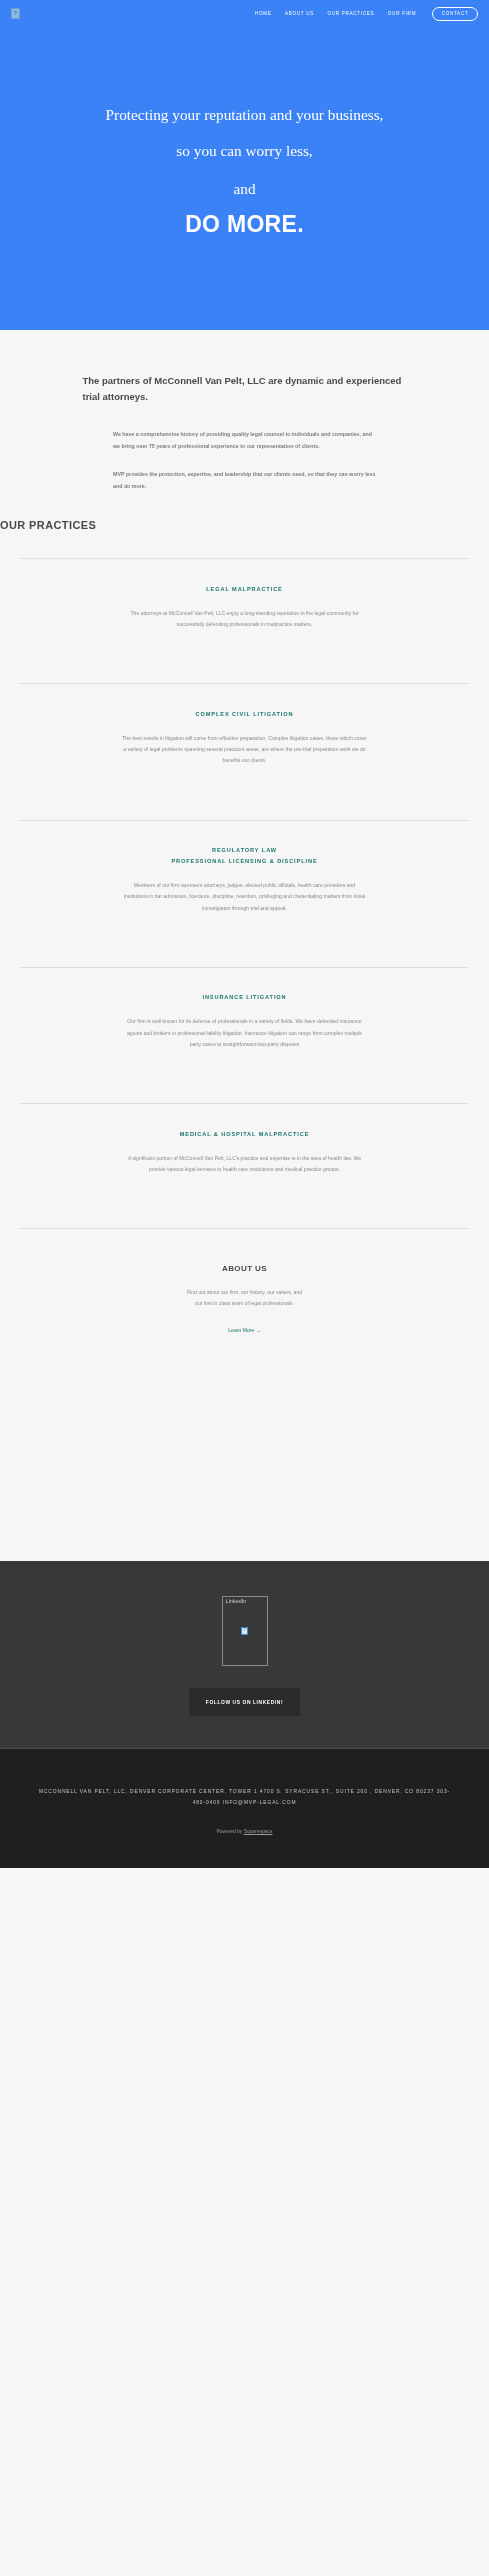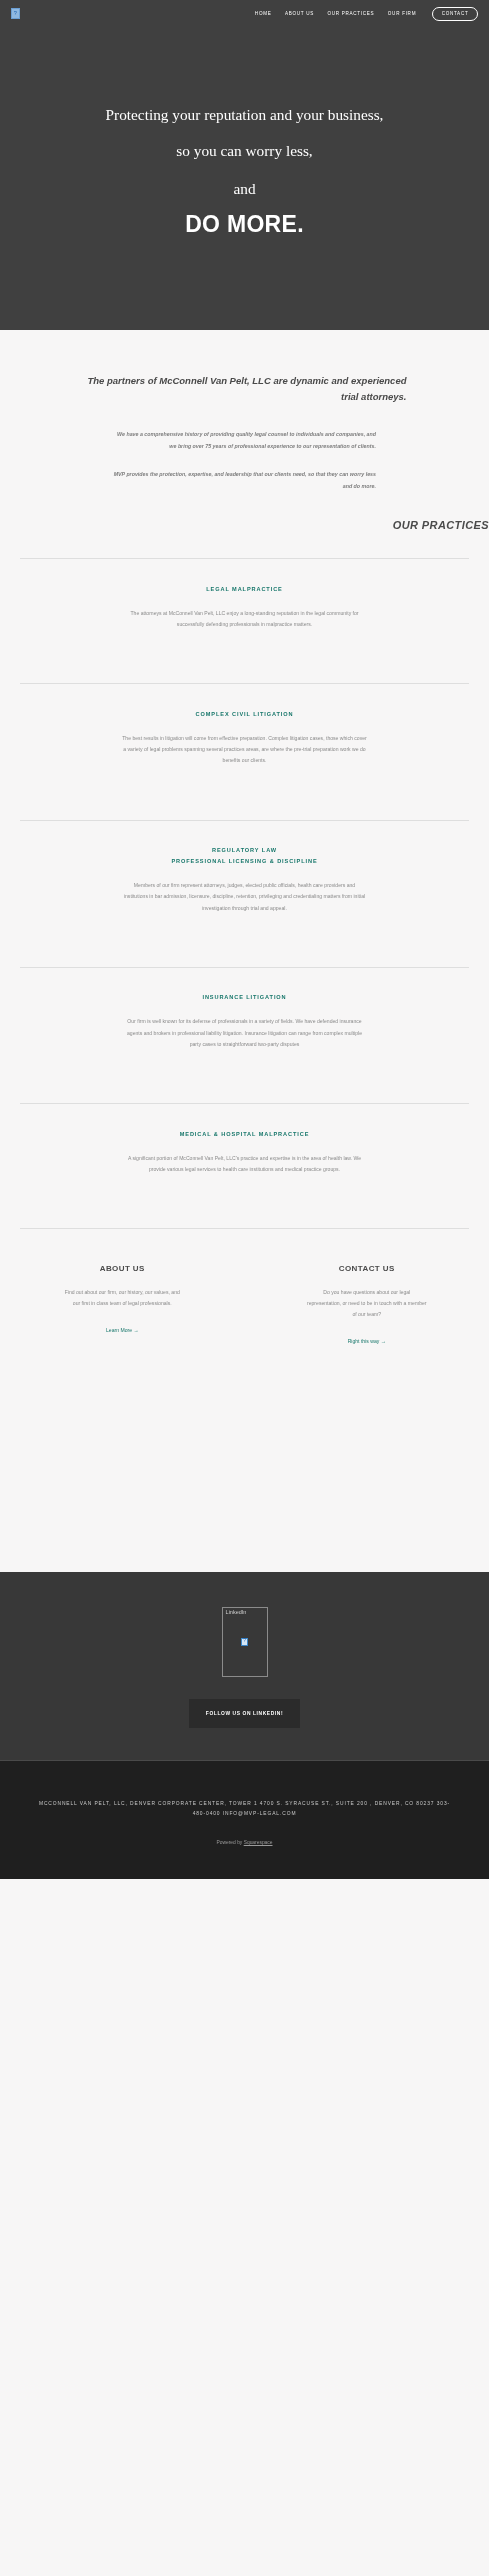--- a/index.html
+++ b/index.html
@@ -7,21 +7,21 @@
   html, body { width:489px; }
   body {
     font-family:"Liberation Sans", sans-serif;
     background:#f7f6f6;
     color:#4a4a4a;
     -webkit-font-smoothing:antialiased;
   }
 
   
   .hero {
-    background:#404040;
+    background:#3b82f6;
     height:330px;
     position:relative;
   }
   .navbar {
     height:27.5px;
     display:flex;
     align-items:center;
     padding:0 11px;
   }
   .logo-box {
@@ -85,22 +85,21 @@
     color:#fff;
     font-size:23px;
     letter-spacing:0.3px;
     text-align:left;
   }
 
   
   .intro {
     background:#f7f6f6;
     padding:43px 0 0;
-    text-align:right;
-    font-style:italic;
+    text-align:left;
   }
   .intro-head {
     font-size:9.5px;
     font-weight:700;
     color:#4a4a4a;
     line-height:1.65;
     max-width:324px;
     margin:0 auto 24.5px;
   }
   .intro-p {
@@ -318,25 +317,20 @@
 
   <div class="divider"></div>
 </section>
 
 <section class="two-col">
   <div class="col">
     <div class="col-title">ABOUT US</div>
     <p class="col-body">Find out about our firm, our history, our values, and our first in class team of legal professionals.</p>
     <a class="col-link" href="#">Learn More →</a>
   </div>
-  <div class="col">
-    <div class="col-title">CONTACT US</div>
-    <p class="col-body">Do you have questions about our legal representation, or need to be in touch with a member of our team?</p>
-    <a class="col-link" href="#">Right this way →</a>
-  </div>
 </section>
 
 <div class="spacer-band"></div>
 
 <footer>
   <div class="footer-upper">
     <div class="linkedin-box">
       <span class="linkedin-label">LinkedIn</span>
       <span class="broken-img">
         <span>?</span>

